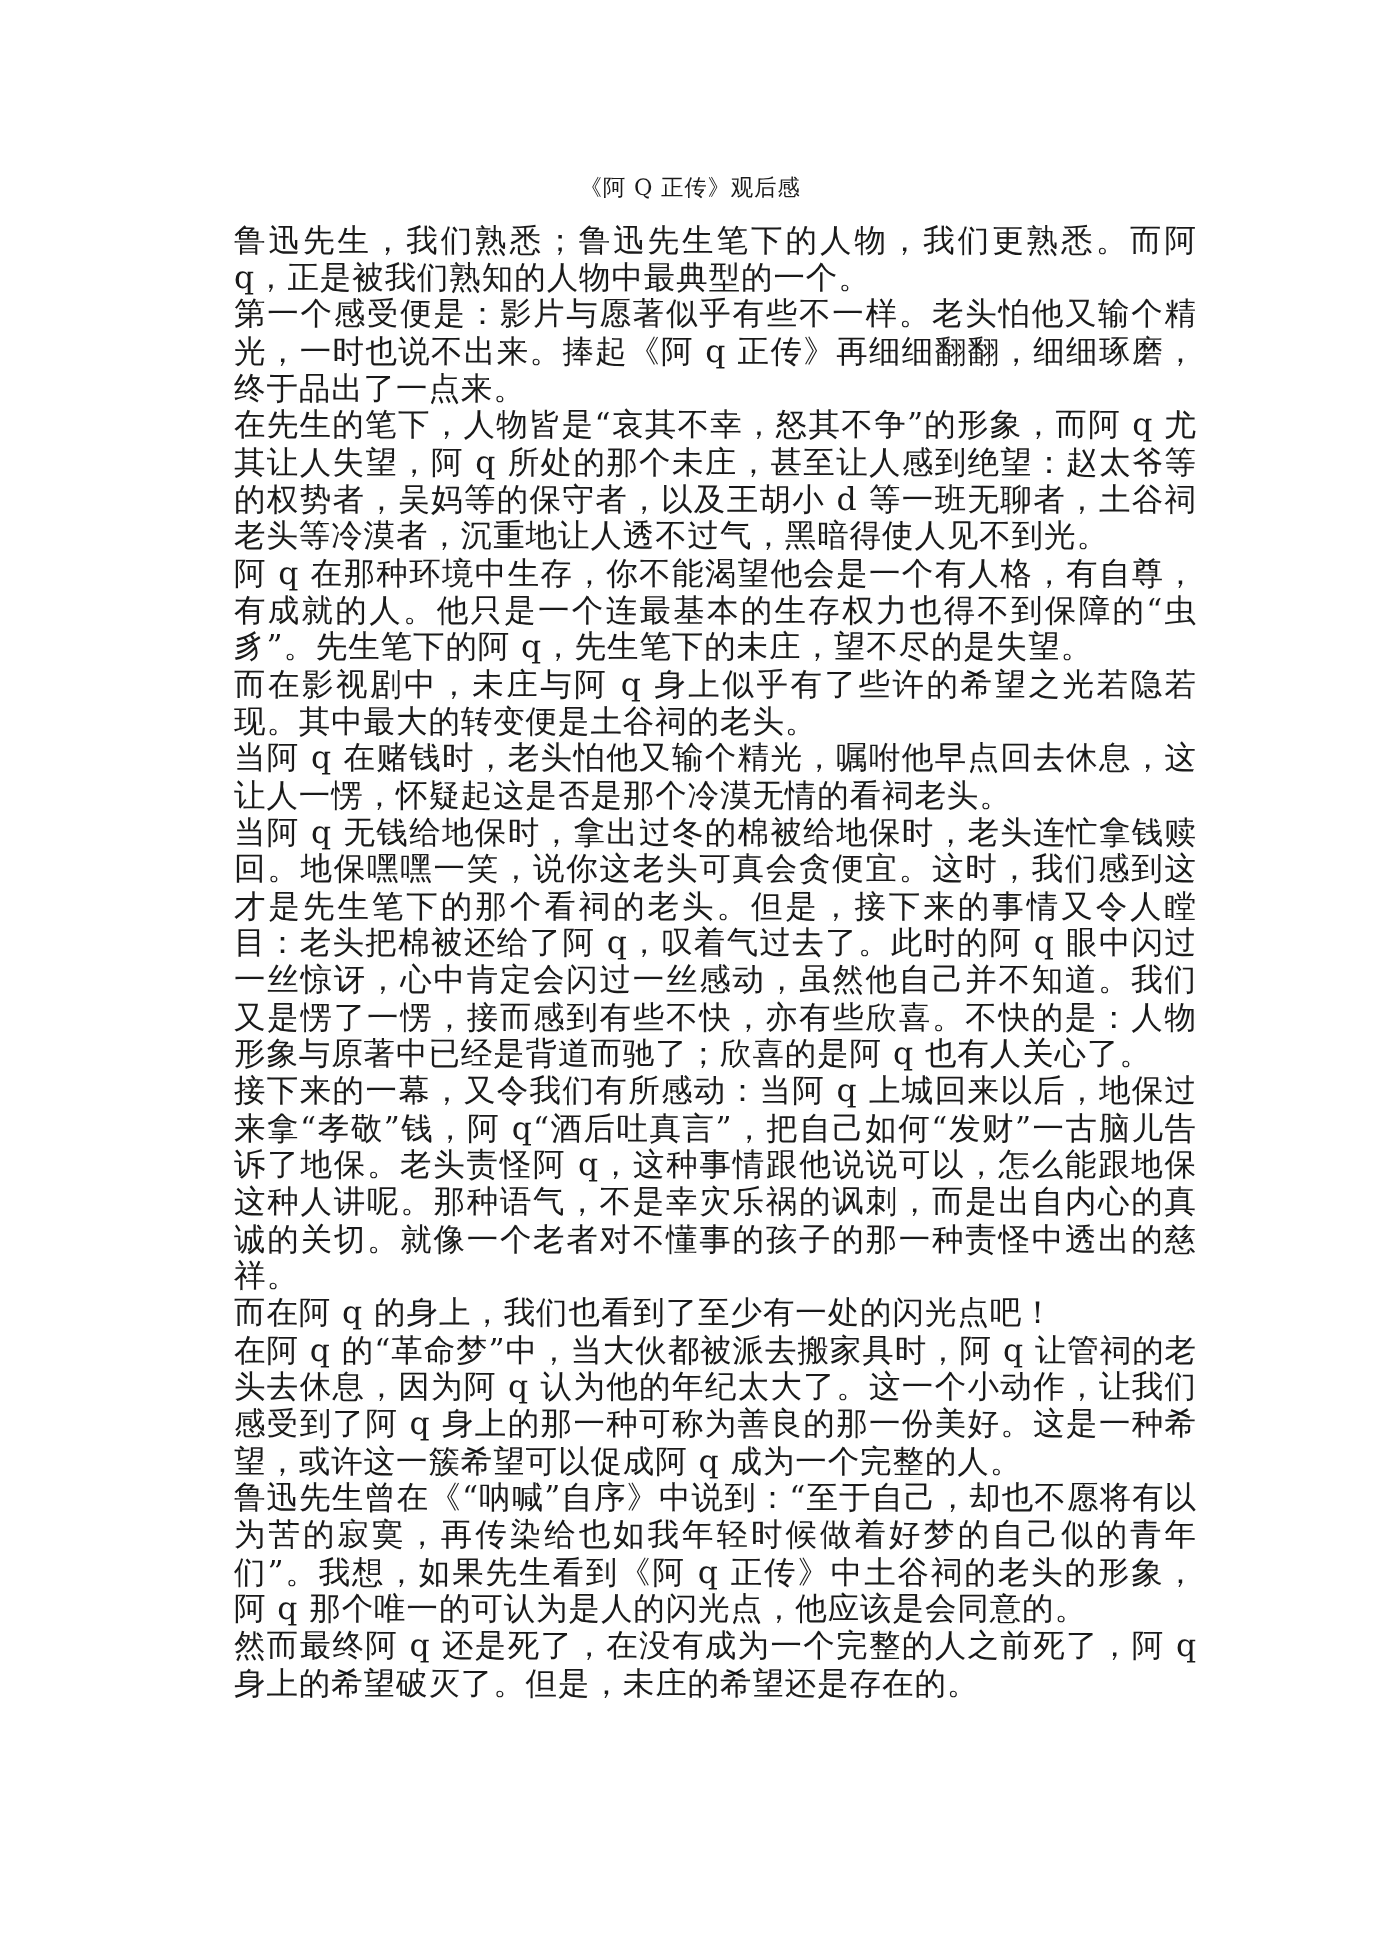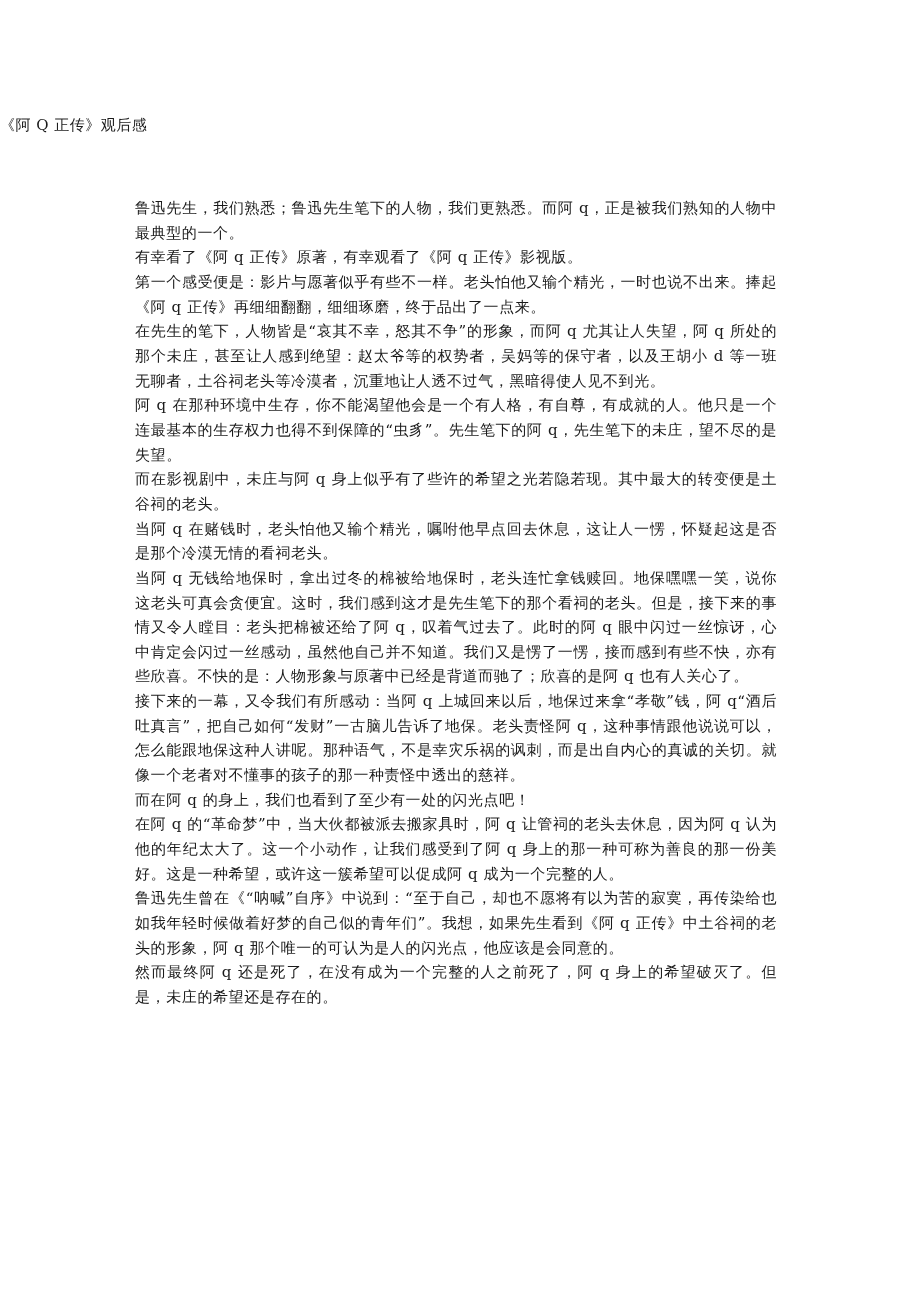--- a/index.html
+++ b/index.html
@@ -21,48 +21,47 @@
       top: 0;
       width: 920px;
       height: 1302px;
       background: #ffffff;
     }
     .title {
       position: absolute;
       top: 114px;
       left: 0;
       width: 920px;
+      text-align: center;
       font-size: 15px;
       line-height: 22px;
       letter-spacing: 0.5px;
     }
     .body-text {
       position: absolute;
-      left: 135px;
+      left: 156px;
       top: 148px;
       width: 642px;
-      font-size: 15px;
+      font-size: 21px;
       line-height: 24.65px;
       letter-spacing: 0.6px;
       text-align: justify;
-      margin-top: 48px;
     }
     .body-text p {
       margin: 0;
       padding: 0;
     }
   </style>
 </head>
 <body>
 
 <div class="page">
   <div class="title">《阿 Q 正传》观后感</div>
   <div class="body-text">
     <p>鲁迅先生，我们熟悉；鲁迅先生笔下的人物，我们更熟悉。而阿 q，正是被我们熟知的人物中最典型的一个。</p>
-    <p>有幸看了《阿 q 正传》原著，有幸观看了《阿 q 正传》影视版。</p>
     <p>第一个感受便是：影片与愿著似乎有些不一样。老头怕他又输个精光，一时也说不出来。捧起《阿 q 正传》再细细翻翻，细细琢磨，终于品出了一点来。</p>
     <p>在先生的笔下，人物皆是“哀其不幸，怒其不争”的形象，而阿 q 尤其让人失望，阿 q 所处的那个未庄，甚至让人感到绝望：赵太爷等的权势者，吴妈等的保守者，以及王胡小 d 等一班无聊者，土谷祠老头等冷漠者，沉重地让人透不过气，黑暗得使人见不到光。</p>
     <p>阿 q 在那种环境中生存，你不能渴望他会是一个有人格，有自尊，有成就的人。他只是一个连最基本的生存权力也得不到保障的“虫豸”。先生笔下的阿 q，先生笔下的未庄，望不尽的是失望。</p>
     <p>而在影视剧中，未庄与阿 q 身上似乎有了些许的希望之光若隐若现。其中最大的转变便是土谷祠的老头。</p>
     <p>当阿 q 在赌钱时，老头怕他又输个精光，嘱咐他早点回去休息，这让人一愣，怀疑起这是否是那个冷漠无情的看祠老头。</p>
     <p>当阿 q 无钱给地保时，拿出过冬的棉被给地保时，老头连忙拿钱赎回。地保嘿嘿一笑，说你这老头可真会贪便宜。这时，我们感到这才是先生笔下的那个看祠的老头。但是，接下来的事情又令人瞠目：老头把棉被还给了阿 q，叹着气过去了。此时的阿 q 眼中闪过一丝惊讶，心中肯定会闪过一丝感动，虽然他自己并不知道。我们又是愣了一愣，接而感到有些不快，亦有些欣喜。不快的是：人物形象与原著中已经是背道而驰了；欣喜的是阿 q 也有人关心了。</p>
     <p>接下来的一幕，又令我们有所感动：当阿 q 上城回来以后，地保过来拿“孝敬”钱，阿 q“酒后吐真言”，把自己如何“发财”一古脑儿告诉了地保。老头责怪阿 q，这种事情跟他说说可以，怎么能跟地保这种人讲呢。那种语气，不是幸灾乐祸的讽刺，而是出自内心的真诚的关切。就像一个老者对不懂事的孩子的那一种责怪中透出的慈祥。</p>
     <p>而在阿 q 的身上，我们也看到了至少有一处的闪光点吧！</p>
     <p>在阿 q 的“革命梦”中，当大伙都被派去搬家具时，阿 q 让管祠的老头去休息，因为阿 q 认为他的年纪太大了。这一个小动作，让我们感受到了阿 q 身上的那一种可称为善良的那一份美好。这是一种希望，或许这一簇希望可以促成阿 q 成为一个完整的人。</p>
     <p>鲁迅先生曾在《“呐喊”自序》中说到：“至于自己，却也不愿将有以为苦的寂寞，再传染给也如我年轻时候做着好梦的自己似的青年们”。我想，如果先生看到《阿 q 正传》中土谷祠的老头的形象，阿 q 那个唯一的可认为是人的闪光点，他应该是会同意的。</p>

